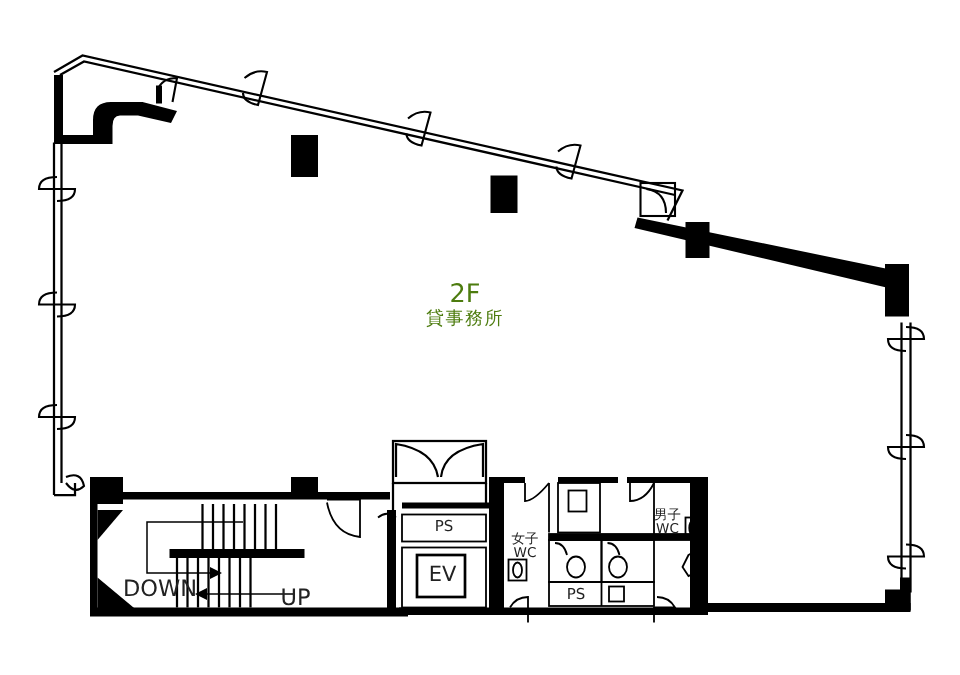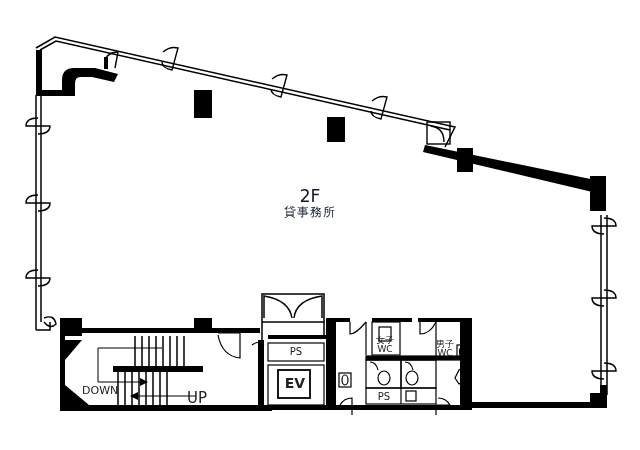--- a/index.html
+++ b/index.html
@@ -1,19 +1,19 @@
 <!DOCTYPE html>
 <html><head>
 <meta charset="utf-8">
 <style>
   html, body { margin:0; padding:0; background:#ffffff; }
   body { width:640px; height:450px; overflow:hidden; position:relative; }
   svg { position:absolute; left:0; top:0; }
   .center-text { position:absolute; left:220px; top:188px; width:180px; text-align:center;
-    font-family:"DejaVu Sans", sans-serif; color:#0f172a; line-height:1.05; }
+    font-family:"DejaVu Sans", sans-serif; color:#4d7c0f; line-height:1.05; }
   .center-text .floor { font-size:17px; display:block; }
   .center-text .use { font-size:12px; display:block; letter-spacing:1px; }
   .center-text .tsubo { font-size:15px; display:block; }
   .center-text .sqm { font-size:15px; display:block; }
   .small-lbl { position:absolute; font-family:"DejaVu Sans", sans-serif; color:#222; font-size:9px; line-height:1.05; text-align:center; }
 </style>
 </head>
 <body>
 
 <svg width="640" height="450" viewBox="0 0 640 450">
@@ -181,26 +181,26 @@
     <path d="M44,318 Q54,314 56,324 Q50,330 44,322"></path>
   </g>
 </svg>
 
 <div class="center-text">
   <span class="floor">2F</span>
   <span class="use">貸事務所</span>
 </div>
 
 <div class="small-lbl" style="left:283px;top:347px;width:26px;font-size:10px;">PS</div>
-<div class="small-lbl" style="left:280px;top:376px;width:30px;font-size:14px;font-weight:bold;">EV</div>
-
-<div class="small-lbl" style="left:337px;top:336px;width:26px;margin-left:35px;">
+<div class="small-lbl" style="left:280px;top:376px;width:30px;font-size:14px;font-weight:normal;">EV</div>
+
+<div class="small-lbl" style="left:337px;top:356px;width:26px;">
   <div>女子</div>
   <div>WC</div>
 </div>
 <div class="small-lbl" style="left:432px;top:340px;width:26px;">
   <div>男子</div>
   <div>WC</div>
 </div>
 <div class="small-lbl" style="left:372px;top:392px;width:24px;font-size:10px;">PS</div>
 
-<div class="small-lbl" style="left:82px;top:385px;width:36px;font-size:11px;">DOWN</div>
+<div class="small-lbl" style="left:82px;top:385px;width:36px;font-size:15px;">DOWN</div>
 <div class="small-lbl" style="left:186px;top:391px;width:22px;font-size:15px;">UP</div>
 
 </body></html>

